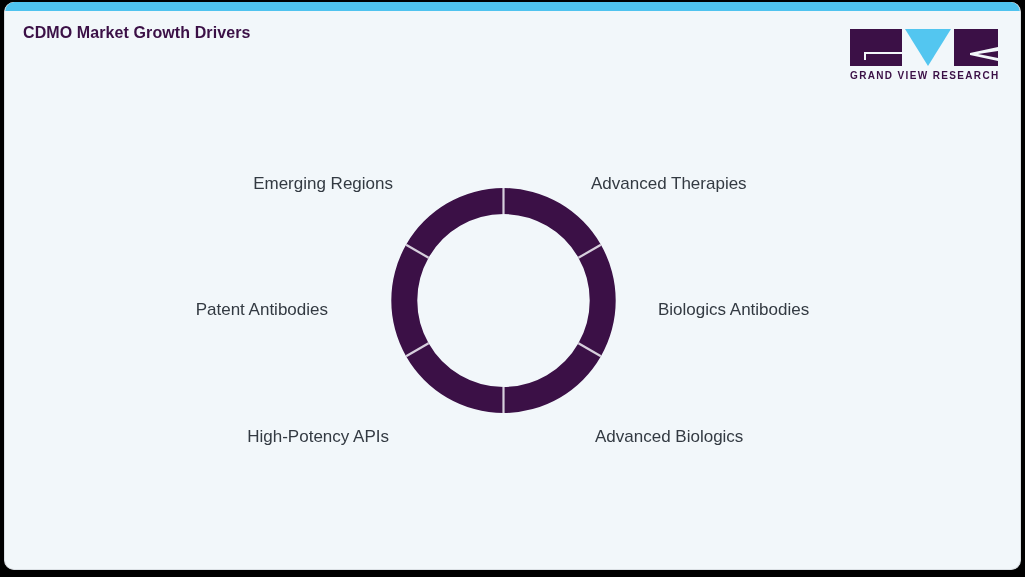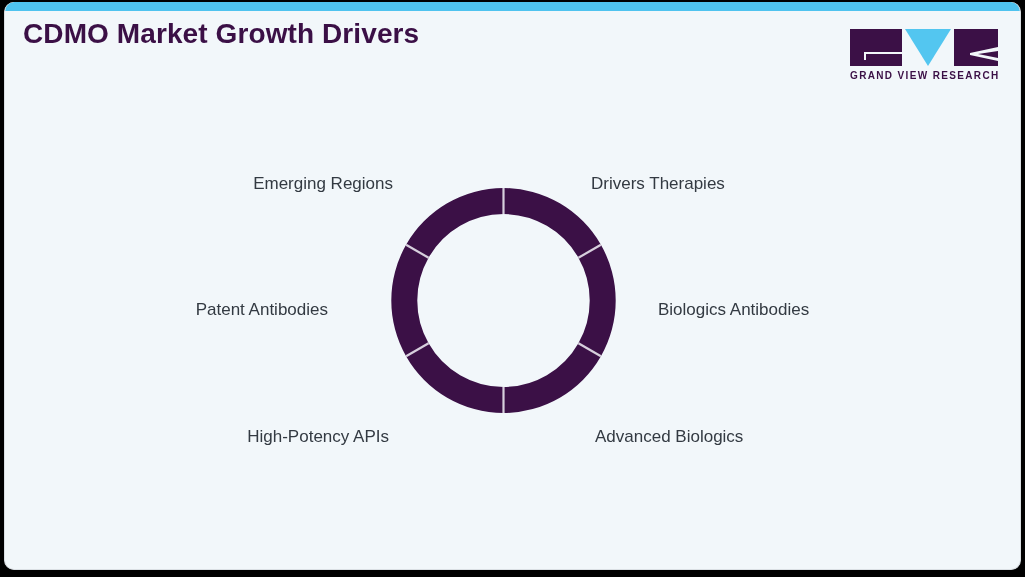--- a/index.html
+++ b/index.html
@@ -52,22 +52,22 @@
     position: absolute;
     left: 0;
     top: 9px;
     width: 100%;
     height: 78px;
   }
 
   .page-title {
     position: absolute;
     left: 18px;
-    top: 7px;
-    font-size: 28px;
+    top: 13px;
+    font-size: 16px;
     font-weight: bold;
     color: #3B1046;
     letter-spacing: 0.1px;
     white-space: nowrap;
   }
 
   
   .logo {
     position: absolute;
     right: 22px;
@@ -217,21 +217,21 @@
             <line x1="114.5" y1="2" x2="114.5" y2="28"></line>
             <line x1="211.92" y1="58.75" x2="189.42" y2="71.75"></line>
             <line x1="211.92" y1="170.25" x2="189.42" y2="157.25"></line>
             <line x1="114.5" y1="227" x2="114.5" y2="201"></line>
             <line x1="17.08" y1="170.25" x2="39.58" y2="157.25"></line>
             <line x1="17.08" y1="58.75" x2="39.58" y2="71.75"></line>
           </g>
         </svg>
       </div>
 
-      <div class="driver-label lbl-right" style="left: 586px; top: 86px;">Drivers Therapies</div>
+      <div class="driver-label lbl-right" style="left: 586px; top: 86px;">Advanced Therapies</div>
 
       <div class="driver-label lbl-right" style="left: 653px; top: 212px;">Biologics Antibodies</div>
 
       <div class="driver-label lbl-right" style="left: 590px; top: 339px;">Advanced Biologics</div>
 
       <div class="driver-label lbl-left" style="right: 631px; top: 339px;">High-Potency APIs</div>
 
       <div class="driver-label lbl-left" style="right: 692px; top: 212px;">Patent Antibodies</div>
 
       <div class="driver-label lbl-left" style="right: 627px; top: 86px;">Emerging Regions</div>

